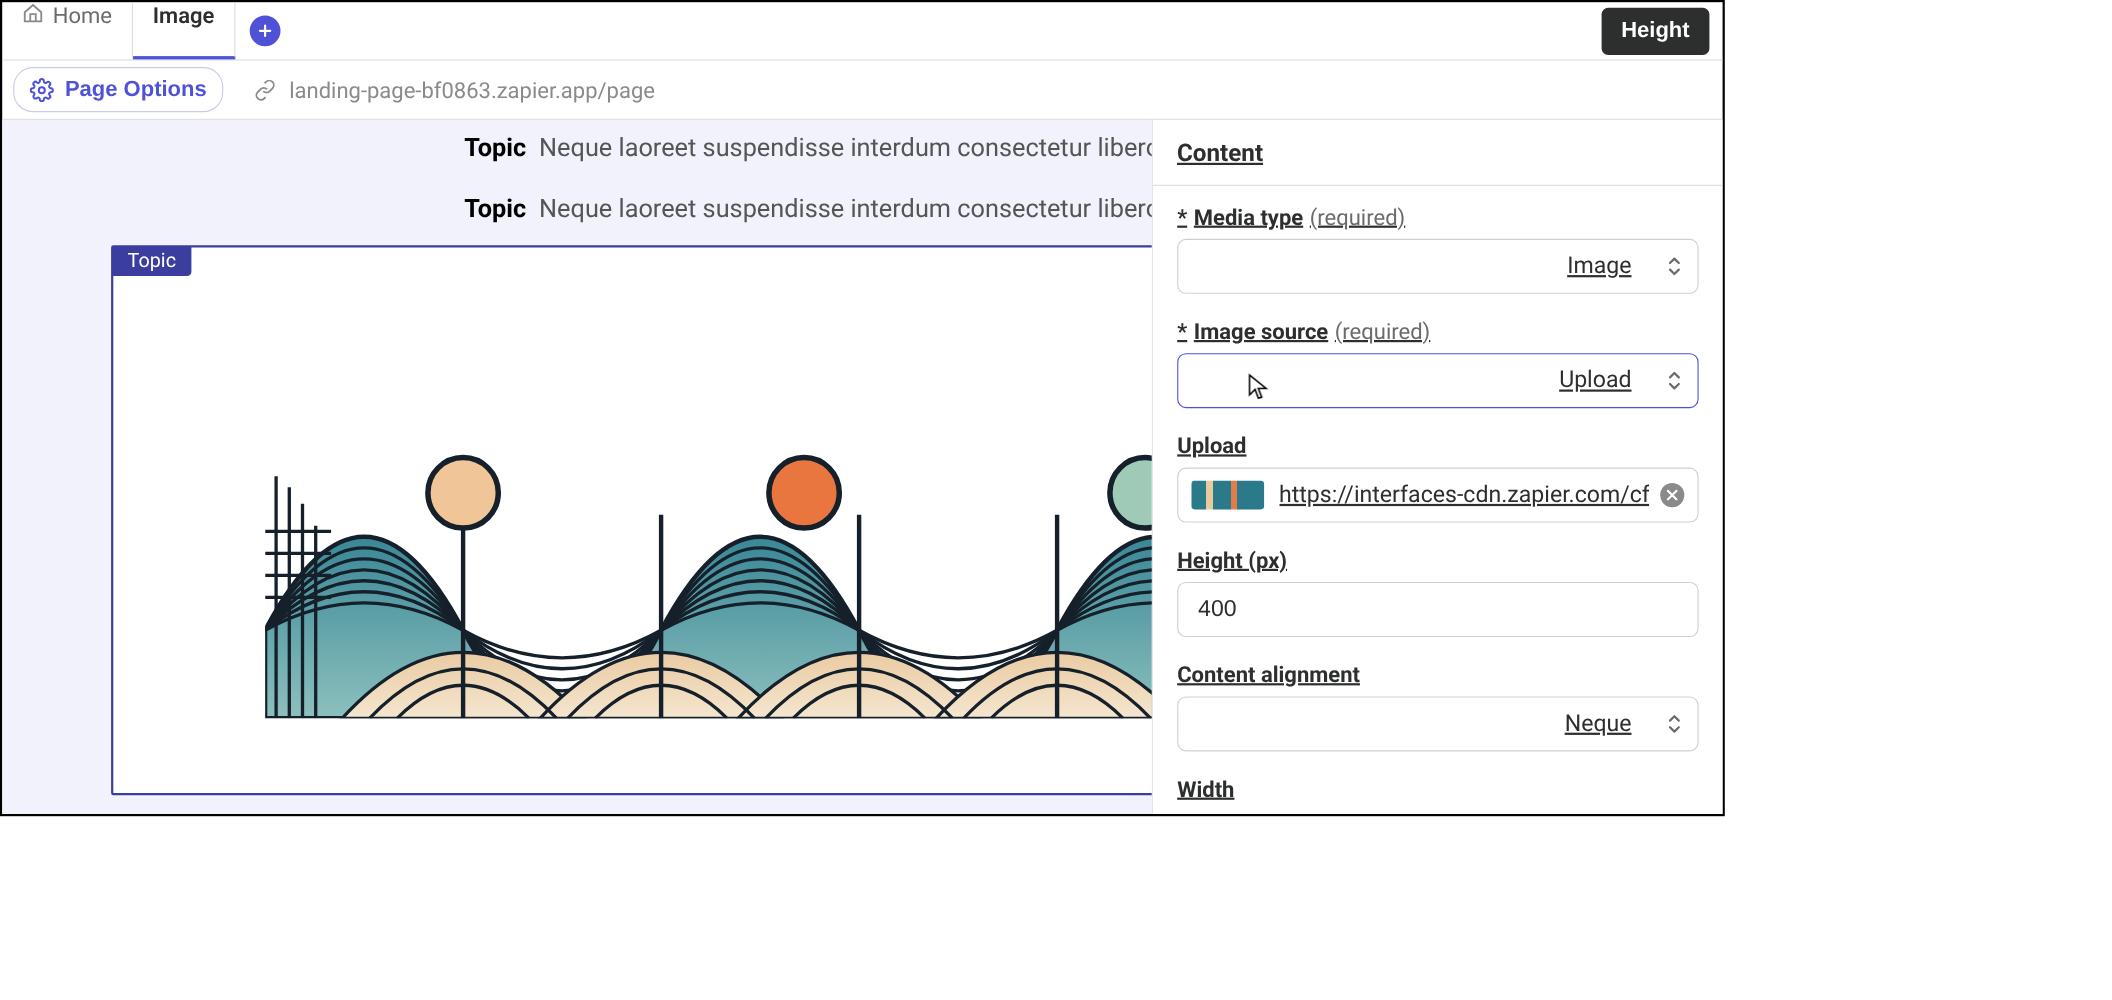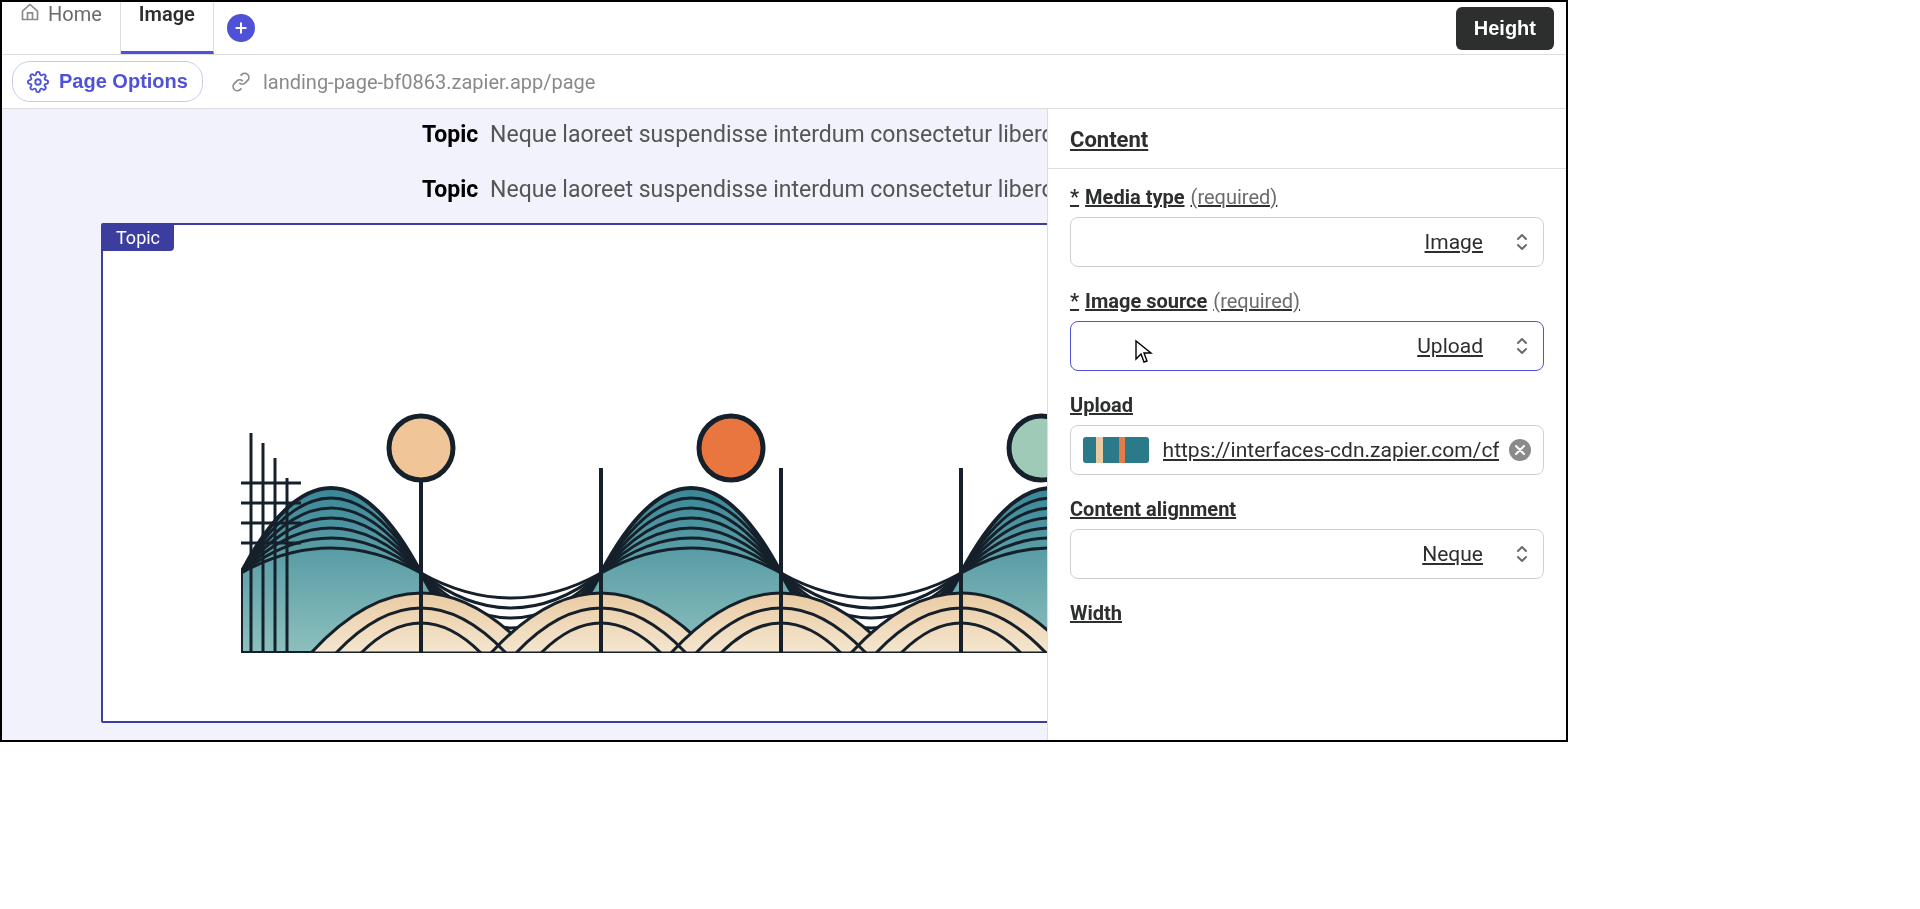--- a/index.html
+++ b/index.html
@@ -235,20 +235,26 @@
           <span class="thumb"></span>
           <span style="white-space:nowrap;overflow:hidden;">https://interfaces-cdn.zapier.com/cf5</span>
           <span class="clear-x">
             <svg width="10" height="10" viewBox="0 0 10 10" stroke="#fff" stroke-width="2" stroke-linecap="round">
                 <path d="M1 1l8 8M9 1l-8 8"></path>
               </svg>
           </span>
         </div>
       </div>
 
+      <div class="field">
+        <div class="field-label">
+          <span>Height (px)</span>
+        </div>
+        <input class="text-input" value="400" style="">
+      </div>
 
       <div class="field">
         <div class="field-label">
           <span>Content alignment</span>
         </div>
         <div class="select">
           <span>Neque</span>
           <span class="chev">
             <svg width="14" height="20" viewBox="0 0 14 20" stroke="#6b6b6b" stroke-width="2" fill="none" stroke-linecap="round" stroke-linejoin="round">
                 <path d="M3 7l4-4 4 4M3 13l4 4 4-4"></path>

